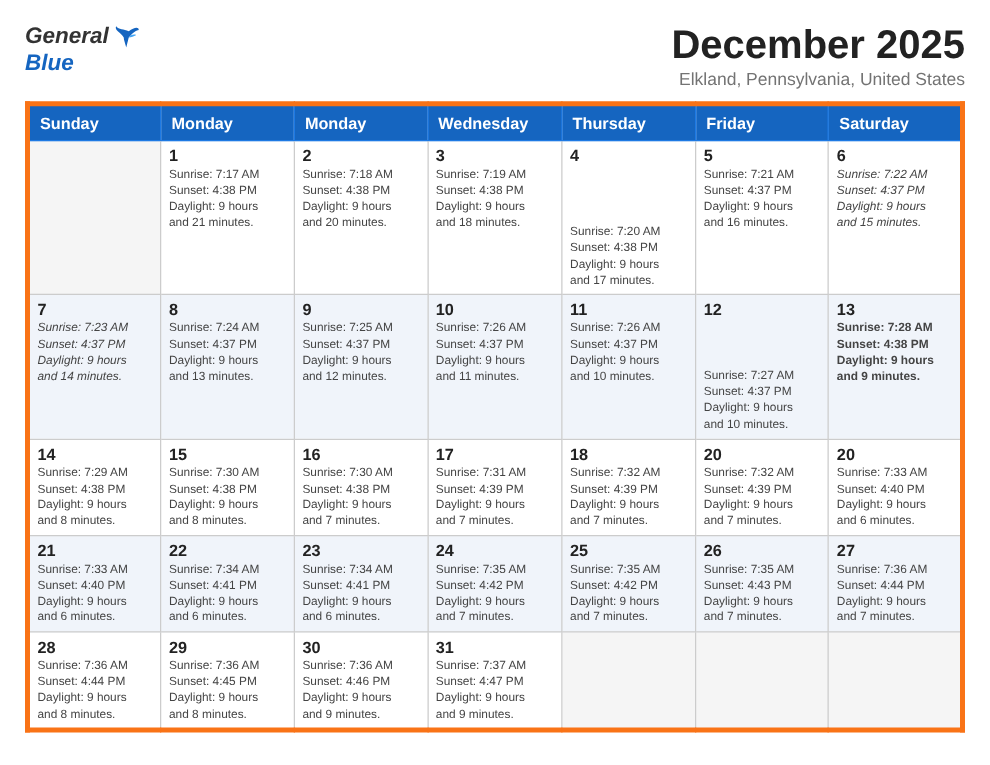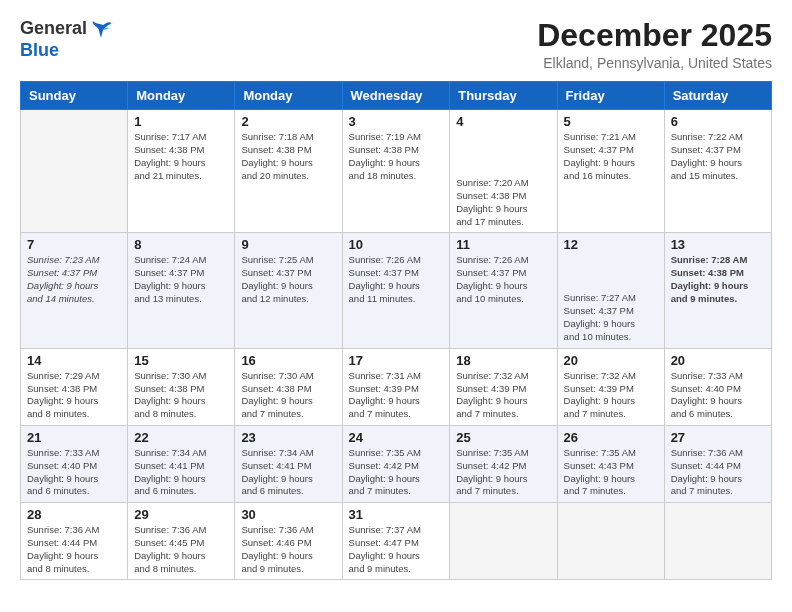--- a/index.html
+++ b/index.html
@@ -37,21 +37,21 @@
       line-height: 1.1;
     }
     .location {
       font-size: 14px;
       color: #737373;
       margin-top: 2px;
     }
     .calendar {
       width: 100%;
       border-collapse: collapse;
-      border: 1px solid #f97316;
+      border: 4px solid #f97316;
     }
     .calendar th {
       background: #1565c0;
       color: #fff;
       font-size: 13px;
       font-weight: bold;
       text-align: left;
       padding: 6px 8px;
       border: 1px solid #1e7ae4;
     }
@@ -83,20 +83,21 @@
     .row-shade {
       background: #f0f4fa;
     }
     .calendar td.row-shade {
       background: #f0f4fa;
     }
     .logo-lines {
       display: flex;
       flex-direction: column;
       gap: 1px;
+      font-style: italic;
     }
     .logo-line1 { font-size: 18px; font-weight: bold; color: #333; }
     .logo-line2 { font-size: 18px; font-weight: bold; color: #1565c0; }
   </style>
 </head>
 <body>
 
 <div class="page">
   <div class="header">
 
@@ -165,21 +166,21 @@
           </td>
           <td>
             <span class="day-number">5</span>
             <div class="day-info" style="white-space: pre-line;">Sunrise: 7:21 AM
 Sunset: 4:37 PM
 Daylight: 9 hours
 and 16 minutes.</div>
           </td>
           <td>
             <span class="day-number">6</span>
-            <div class="day-info" style="white-space: pre-line;">Sunrise: 7:22 AM
+            <div class="day-info" style="white-space: pre-line; font-style: italic;">Sunrise: 7:22 AM
 Sunset: 4:37 PM
 Daylight: 9 hours
 and 15 minutes.</div>
           </td>
         </tr>
         <tr>
           <td class="row-shade">
             <span class="day-number">7</span>
             <div class="day-info" style="white-space: pre-line; font-style: italic;">Sunrise: 7:23 AM
 Sunset: 4:37 PM

